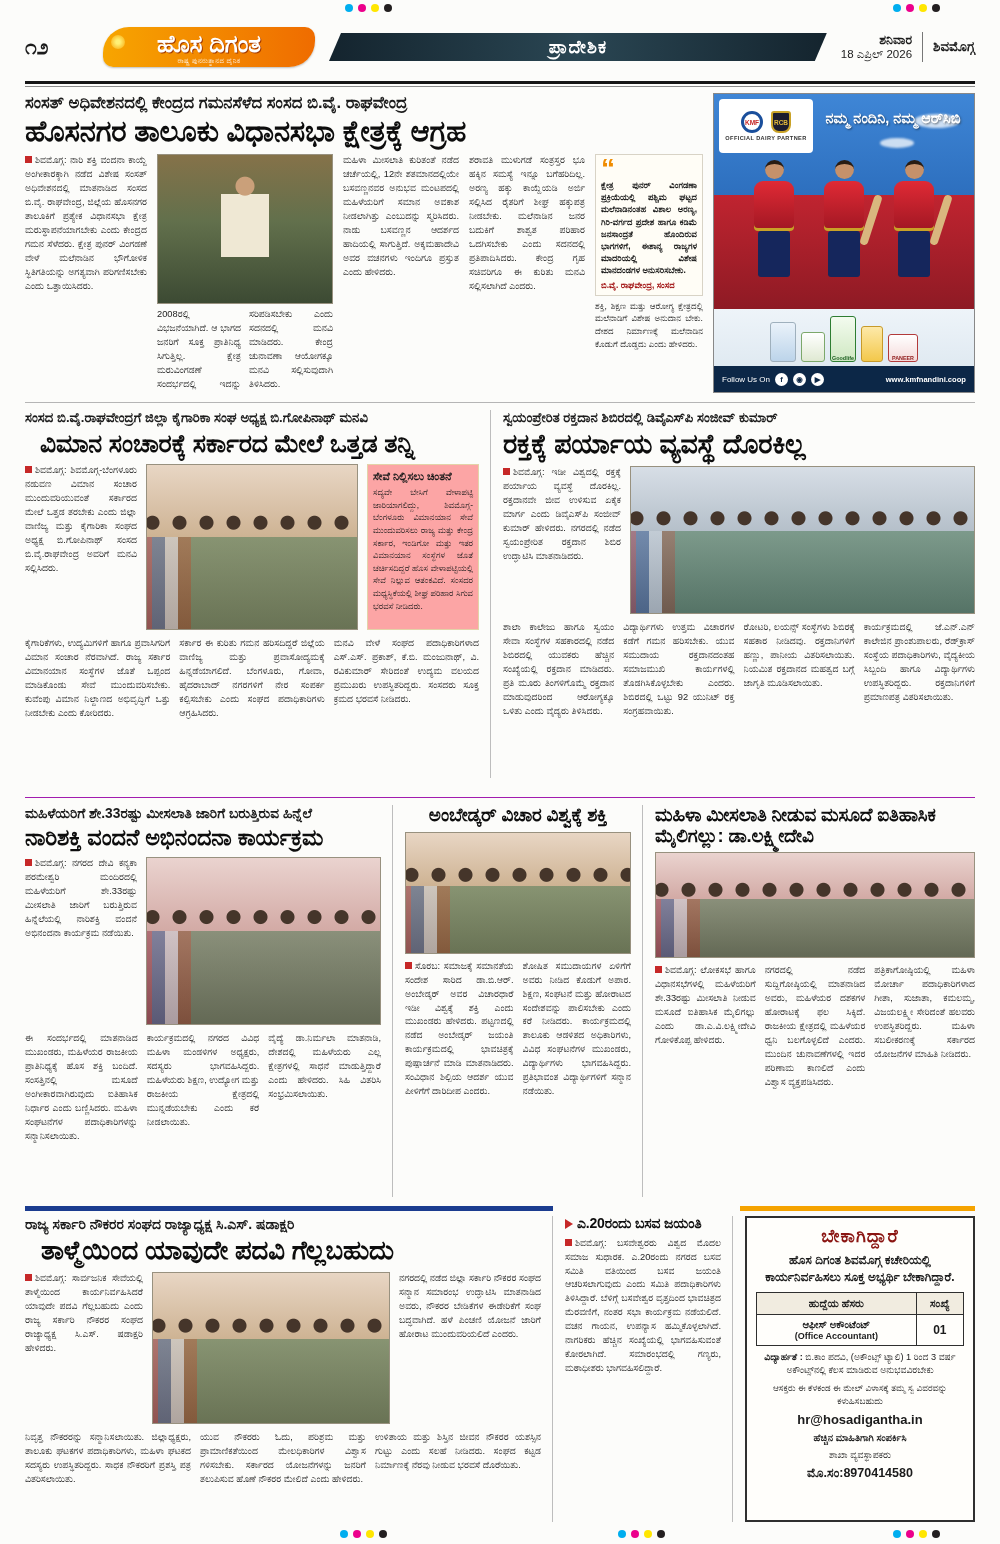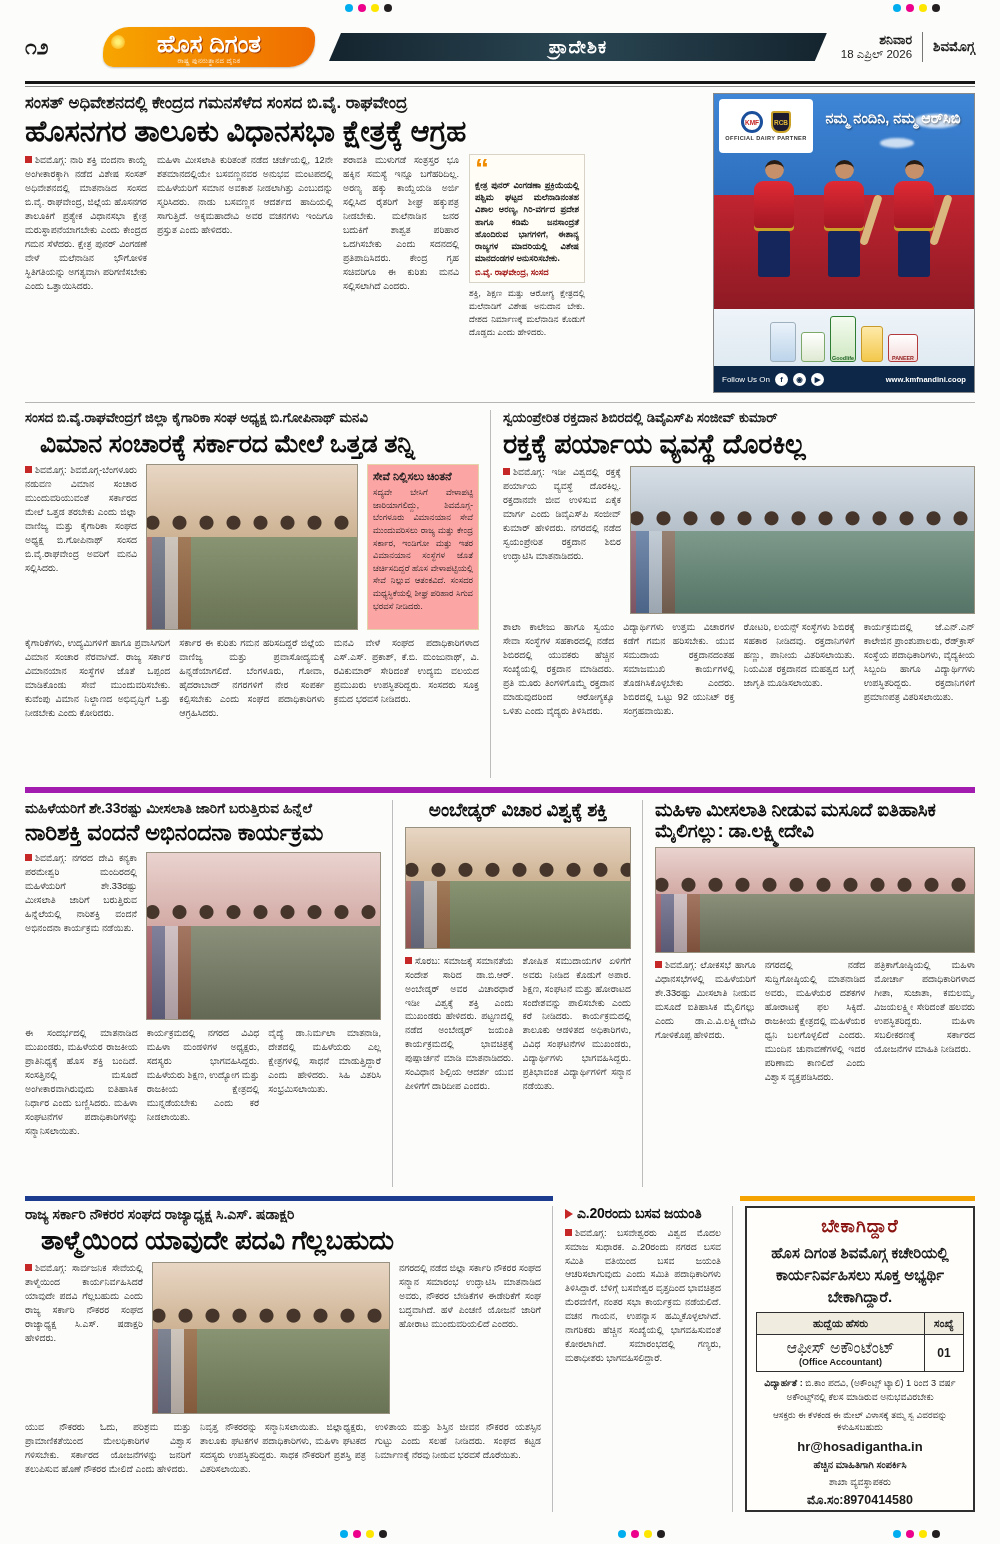--- a/index.html
+++ b/index.html
@@ -107,21 +107,21 @@
   .a2top{display:grid;grid-template-columns:112px 212px 1fr;gap:9px;height:166px;}
   .infobox{background:#fca5a5;border:1px solid #e3d3a8;padding:5px;overflow:hidden;}
   .infobox .bt{font-size:11px;font-weight:900;margin-bottom:3px;line-height:1.2;}
   .infobox .btx{font-size:8.4px;line-height:1.5;text-align:justify;}
   .a2bottom,.cols3{display:grid;grid-template-columns:1fr 1fr 1fr;gap:9px;margin-top:7px;overflow:hidden;}
   .art3{flex:1;display:flex;flex-direction:column;justify-content:flex-end;}
   .h3{font-size:27px;margin:3px 0 7px;}
   .a3top{display:grid;grid-template-columns:118px 1fr;gap:9px;height:148px;}
   .a3bottom{display:grid;grid-template-columns:1fr 1fr 1fr 1fr;gap:9px;margin-top:7px;flex:1;overflow:hidden;}
   
-  .row3{display:flex;gap:12px;border-top:6px solid #a21caf;margin-top:9px;padding-top:7px;height:400px;}
+  .row3{display:flex;gap:12px;border-top:1px solid #a21caf;margin-top:19px;padding-top:7px;height:400px;}
   .art4{width:368px;padding-right:11px;}
   .k4{font-size:13.8px;line-height:1.25;}
   .h4{font-size:22.5px;margin:3px 0 7px;}
   .a4top{display:grid;grid-template-columns:112px 1fr;gap:9px;height:168px;}
   .art5{width:238px;padding-right:11px;}
   .h5{font-size:18.5px;text-align:center;margin-bottom:6px;}
   .a5photo{height:122px;margin-bottom:6px;}
   .cols2{display:grid;grid-template-columns:1fr 1fr;gap:9px;overflow:hidden;height:212px;}
   .art6{flex:1;}
   .h6{font-size:18.5px;text-align:left;margin-bottom:6px;}
@@ -139,25 +139,25 @@
   .a7bottom{display:grid;grid-template-columns:1fr 1fr 1fr;gap:9px;margin-top:7px;height:86px;overflow:hidden;}
   .art8{width:168px;padding-right:11px;}
   .h8{font-size:14px;margin-bottom:5px;display:flex;gap:4px;align-items:flex-start;}
   .h8::before{content:"";width:0;height:0;border-left:8px solid #c62828;border-top:5px solid transparent;
       border-bottom:5px solid transparent;margin-top:3px;flex:none;}
   .a8body{height:258px;}
   
   .jobad{flex:1;border:2px solid #2f2f2f;padding:8px 9px;display:flex;flex-direction:column;gap:5px;
       text-align:center;background:#fffefb;}
   .jtitle{font-size:18px;font-weight:900;color:#8a1512;letter-spacing:1px;}
-  .jintro{font-size:15px;font-weight:700;line-height:1.45;}
+  .jintro{font-size:12px;font-weight:700;line-height:1.45;}
   .jtable{width:100%;border-collapse:collapse;}
   .jtable th,.jtable td{border:1.5px solid #2f2f2f;padding:4px 3px;}
   .jtable th{font-size:10.5px;font-weight:900;background:#f1ece0;}
-  .jpost{font-size:16px;font-weight:400;}
+  .jpost{font-size:10px;font-weight:700;}
   .jposten{font-size:9px;font-weight:700;}
   .jcount{font-size:12px;font-weight:900;}
   .jqual{font-size:9.2px;line-height:1.45;}
   .jqual b{font-weight:900;}
   .japply{font-size:8.8px;line-height:1.4;}
   .jemail{font-size:13px;font-weight:900;}
   .jcontact1{font-size:9.6px;font-weight:800;}
   .jcontact2{font-size:9.4px;}
   .jphone{font-size:12.5px;font-weight:900;}
 </style>
@@ -217,20 +217,24 @@
   </div>
   <div class="rule3"></div>
   <div class="rule1"></div>
 
   <div class="row1">
     <div class="art1">
       <div class="kick k1">ಸಂಸತ್ ಅಧಿವೇಶನದಲ್ಲಿ ಕೇಂದ್ರದ ಗಮನಸೆಳೆದ ಸಂಸದ ಬಿ.ವೈ. ರಾಘವೇಂದ್ರ</div>
       <div class="hl h1">ಹೊಸನಗರ ತಾಲೂಕು ವಿಧಾನಸಭಾ ಕ್ಷೇತ್ರಕ್ಕೆ ಆಗ್ರಹ</div>
       <div class="a1body">
         <div class="c lead">ಶಿವಮೊಗ್ಗ: ನಾರಿ ಶಕ್ತಿ ವಂದನಾ ಕಾಯ್ದೆ ಅಂಗೀಕಾರಕ್ಕಾಗಿ ನಡೆದ ವಿಶೇಷ ಸಂಸತ್ ಅಧಿವೇಶನದಲ್ಲಿ ಮಾತನಾಡಿದ ಸಂಸದ ಬಿ.ವೈ. ರಾಘವೇಂದ್ರ, ಜಿಲ್ಲೆಯ ಹೊಸನಗರ ತಾಲೂಕಿಗೆ ಪ್ರತ್ಯೇಕ ವಿಧಾನಸಭಾ ಕ್ಷೇತ್ರ ಮರುಸ್ಥಾಪನೆಯಾಗಬೇಕು ಎಂದು ಕೇಂದ್ರದ ಗಮನ ಸೆಳೆದರು. ಕ್ಷೇತ್ರ ಪುನರ್ ವಿಂಗಡಣೆ ವೇಳೆ ಮಲೆನಾಡಿನ ಭೌಗೋಳಿಕ ಸ್ಥಿತಿಗತಿಯನ್ನು ಅಗತ್ಯವಾಗಿ ಪರಿಗಣಿಸಬೇಕು ಎಂದು ಒತ್ತಾಯಿಸಿದರು.</div>
+        <div>
+          <div class="photo ph-speaker a1photo"></div>
+          <div class="c underphoto">2008ರಲ್ಲಿ ವಿಭಜನೆಯಾಗಿದೆ. ಆ ಭಾಗದ ಜನರಿಗೆ ಸೂಕ್ತ ಪ್ರಾತಿನಿಧ್ಯ ಸಿಗುತ್ತಿಲ್ಲ. ಕ್ಷೇತ್ರ ಮರುವಿಂಗಡಣೆ ಸಂದರ್ಭದಲ್ಲಿ ಇದನ್ನು ಸರಿಪಡಿಸಬೇಕು ಎಂದು ಸದನದಲ್ಲಿ ಮನವಿ ಮಾಡಿದರು. ಕೇಂದ್ರ ಚುನಾವಣಾ ಆಯೋಗಕ್ಕೂ ಮನವಿ ಸಲ್ಲಿಸುವುದಾಗಿ ತಿಳಿಸಿದರು.</div>
+        </div>
         <div class="c">ಮಹಿಳಾ ಮೀಸಲಾತಿ ಕುರಿತಂತೆ ನಡೆದ ಚರ್ಚೆಯಲ್ಲಿ, 12ನೇ ಶತಮಾನದಲ್ಲಿಯೇ ಬಸವಣ್ಣನವರ ಅನುಭವ ಮಂಟಪದಲ್ಲಿ ಮಹಿಳೆಯರಿಗೆ ಸಮಾನ ಅವಕಾಶ ನೀಡಲಾಗಿತ್ತು ಎಂಬುದನ್ನು ಸ್ಮರಿಸಿದರು. ನಾಡು ಬಸವಣ್ಣನ ಆದರ್ಶದ ಹಾದಿಯಲ್ಲಿ ಸಾಗುತ್ತಿದೆ. ಅಕ್ಕಮಹಾದೇವಿ ಅವರ ವಚನಗಳು ಇಂದಿಗೂ ಪ್ರಸ್ತುತ ಎಂದು ಹೇಳಿದರು.</div>
         <div class="c">ಶರಾವತಿ ಮುಳುಗಡೆ ಸಂತ್ರಸ್ತರ ಭೂ ಹಕ್ಕಿನ ಸಮಸ್ಯೆ ಇನ್ನೂ ಬಗೆಹರಿದಿಲ್ಲ. ಅರಣ್ಯ ಹಕ್ಕು ಕಾಯ್ದೆಯಡಿ ಅರ್ಜಿ ಸಲ್ಲಿಸಿದ ರೈತರಿಗೆ ಶೀಘ್ರ ಹಕ್ಕುಪತ್ರ ನೀಡಬೇಕು. ಮಲೆನಾಡಿನ ಜನರ ಬದುಕಿಗೆ ಶಾಶ್ವತ ಪರಿಹಾರ ಒದಗಿಸಬೇಕು ಎಂದು ಸದನದಲ್ಲಿ ಪ್ರತಿಪಾದಿಸಿದರು. ಕೇಂದ್ರ ಗೃಹ ಸಚಿವರಿಗೂ ಈ ಕುರಿತು ಮನವಿ ಸಲ್ಲಿಸಲಾಗಿದೆ ಎಂದರು.</div>
         <div>
           <div class="quotecard">
             <span class="qmark">“</span>
             <div class="qtext">ಕ್ಷೇತ್ರ ಪುನರ್ ವಿಂಗಡಣಾ ಪ್ರಕ್ರಿಯೆಯಲ್ಲಿ ಪಶ್ಚಿಮ ಘಟ್ಟದ ಮಲೆನಾಡಿನಂತಹ ವಿಶಾಲ ಅರಣ್ಯ, ಗಿರಿ-ವರ್ಗದ ಪ್ರದೇಶ ಹಾಗೂ ಕಡಿಮೆ ಜನಸಾಂದ್ರತೆ ಹೊಂದಿರುವ ಭಾಗಗಳಿಗೆ, ಈಶಾನ್ಯ ರಾಜ್ಯಗಳ ಮಾದರಿಯಲ್ಲಿ ವಿಶೇಷ ಮಾನದಂಡಗಳ ಅನುಸರಿಸಬೇಕು.</div>
             <div class="qby">ಬಿ.ವೈ. ರಾಘವೇಂದ್ರ, ಸಂಸದ</div>
           </div>
           <div class="c" style="font-size:8.6px">ಶಕ್ತಿ, ಶಿಕ್ಷಣ ಮತ್ತು ಆರೋಗ್ಯ ಕ್ಷೇತ್ರದಲ್ಲಿ ಮಲೆನಾಡಿಗೆ ವಿಶೇಷ ಅನುದಾನ ಬೇಕು. ದೇಶದ ನಿರ್ಮಾಣಕ್ಕೆ ಮಲೆನಾಡಿನ ಕೊಡುಗೆ ದೊಡ್ಡದು ಎಂದು ಹೇಳಿದರು.</div>
         </div>
@@ -361,22 +365,22 @@
   <div class="row4">
     <div class="art7 vdiv">
       <div class="kick k7">ರಾಜ್ಯ ಸರ್ಕಾರಿ ನೌಕರರ ಸಂಘದ ರಾಜ್ಯಾಧ್ಯಕ್ಷ ಸಿ.ಎಸ್. ಷಡಾಕ್ಷರಿ</div>
       <div class="hl h7">ತಾಳ್ಮೆಯಿಂದ ಯಾವುದೇ ಪದವಿ ಗೆಲ್ಲಬಹುದು</div>
       <div class="a7top">
         <div class="c lead">ಶಿವಮೊಗ್ಗ: ಸಾರ್ವಜನಿಕ ಸೇವೆಯಲ್ಲಿ ತಾಳ್ಮೆಯಿಂದ ಕಾರ್ಯನಿರ್ವಹಿಸಿದರೆ ಯಾವುದೇ ಪದವಿ ಗೆಲ್ಲಬಹುದು ಎಂದು ರಾಜ್ಯ ಸರ್ಕಾರಿ ನೌಕರರ ಸಂಘದ ರಾಜ್ಯಾಧ್ಯಕ್ಷ ಸಿ.ಎಸ್. ಷಡಾಕ್ಷರಿ ಹೇಳಿದರು.</div>
         <div class="photo ph-warm"></div>
         <div class="c">ನಗರದಲ್ಲಿ ನಡೆದ ಜಿಲ್ಲಾ ಸರ್ಕಾರಿ ನೌಕರರ ಸಂಘದ ಸನ್ಮಾನ ಸಮಾರಂಭ ಉದ್ಘಾಟಿಸಿ ಮಾತನಾಡಿದ ಅವರು, ನೌಕರರ ಬೇಡಿಕೆಗಳ ಈಡೇರಿಕೆಗೆ ಸಂಘ ಬದ್ಧವಾಗಿದೆ. ಹಳೆ ಪಿಂಚಣಿ ಯೋಜನೆ ಜಾರಿಗೆ ಹೋರಾಟ ಮುಂದುವರಿಯಲಿದೆ ಎಂದರು.</div>
       </div>
       <div class="a7bottom">
+        <div class="c">ನಿವೃತ್ತ ನೌಕರರನ್ನು ಸನ್ಮಾನಿಸಲಾಯಿತು. ಜಿಲ್ಲಾಧ್ಯಕ್ಷರು, ತಾಲೂಕು ಘಟಕಗಳ ಪದಾಧಿಕಾರಿಗಳು, ಮಹಿಳಾ ಘಟಕದ ಸದಸ್ಯರು ಉಪಸ್ಥಿತರಿದ್ದರು. ಸಾಧಕ ನೌಕರರಿಗೆ ಪ್ರಶಸ್ತಿ ಪತ್ರ ವಿತರಿಸಲಾಯಿತು.</div>
         <div class="c">ಯುವ ನೌಕರರು ಓದು, ಪರಿಶ್ರಮ ಮತ್ತು ಪ್ರಾಮಾಣಿಕತೆಯಿಂದ ಮೇಲಧಿಕಾರಿಗಳ ವಿಶ್ವಾಸ ಗಳಿಸಬೇಕು. ಸರ್ಕಾರದ ಯೋಜನೆಗಳನ್ನು ಜನರಿಗೆ ತಲುಪಿಸುವ ಹೊಣೆ ನೌಕರರ ಮೇಲಿದೆ ಎಂದು ಹೇಳಿದರು.</div>
-        <div class="c">ನಿವೃತ್ತ ನೌಕರರನ್ನು ಸನ್ಮಾನಿಸಲಾಯಿತು. ಜಿಲ್ಲಾಧ್ಯಕ್ಷರು, ತಾಲೂಕು ಘಟಕಗಳ ಪದಾಧಿಕಾರಿಗಳು, ಮಹಿಳಾ ಘಟಕದ ಸದಸ್ಯರು ಉಪಸ್ಥಿತರಿದ್ದರು. ಸಾಧಕ ನೌಕರರಿಗೆ ಪ್ರಶಸ್ತಿ ಪತ್ರ ವಿತರಿಸಲಾಯಿತು.</div>
         <div class="c">ಉಳಿತಾಯ ಮತ್ತು ಶಿಸ್ತಿನ ಜೀವನ ನೌಕರರ ಯಶಸ್ಸಿನ ಗುಟ್ಟು ಎಂದು ಸಲಹೆ ನೀಡಿದರು. ಸಂಘದ ಕಟ್ಟಡ ನಿರ್ಮಾಣಕ್ಕೆ ನೆರವು ನೀಡುವ ಭರವಸೆ ದೊರೆಯಿತು.</div>
       </div>
     </div>
 
     <div class="art8 vdiv">
       <div class="hl h8">ಎ.20ರಂದು ಬಸವ ಜಯಂತಿ</div>
       <div class="c a8body lead">ಶಿವಮೊಗ್ಗ: ಬಸವೇಶ್ವರರು ವಿಶ್ವದ ಮೊದಲ ಸಮಾಜ ಸುಧಾರಕ. ಎ.20ರಂದು ನಗರದ ಬಸವ ಸಮಿತಿ ವತಿಯಿಂದ ಬಸವ ಜಯಂತಿ ಆಚರಿಸಲಾಗುವುದು ಎಂದು ಸಮಿತಿ ಪದಾಧಿಕಾರಿಗಳು ತಿಳಿಸಿದ್ದಾರೆ. ಬೆಳಿಗ್ಗೆ ಬಸವೇಶ್ವರ ವೃತ್ತದಿಂದ ಭಾವಚಿತ್ರದ ಮೆರವಣಿಗೆ, ನಂತರ ಸಭಾ ಕಾರ್ಯಕ್ರಮ ನಡೆಯಲಿದೆ. ವಚನ ಗಾಯನ, ಉಪನ್ಯಾಸ ಹಮ್ಮಿಕೊಳ್ಳಲಾಗಿದೆ. ನಾಗರಿಕರು ಹೆಚ್ಚಿನ ಸಂಖ್ಯೆಯಲ್ಲಿ ಭಾಗವಹಿಸುವಂತೆ ಕೋರಲಾಗಿದೆ. ಸಮಾರಂಭದಲ್ಲಿ ಗಣ್ಯರು, ಮಠಾಧೀಶರು ಭಾಗವಹಿಸಲಿದ್ದಾರೆ.</div>
     </div>
 
     <div class="jobad">

